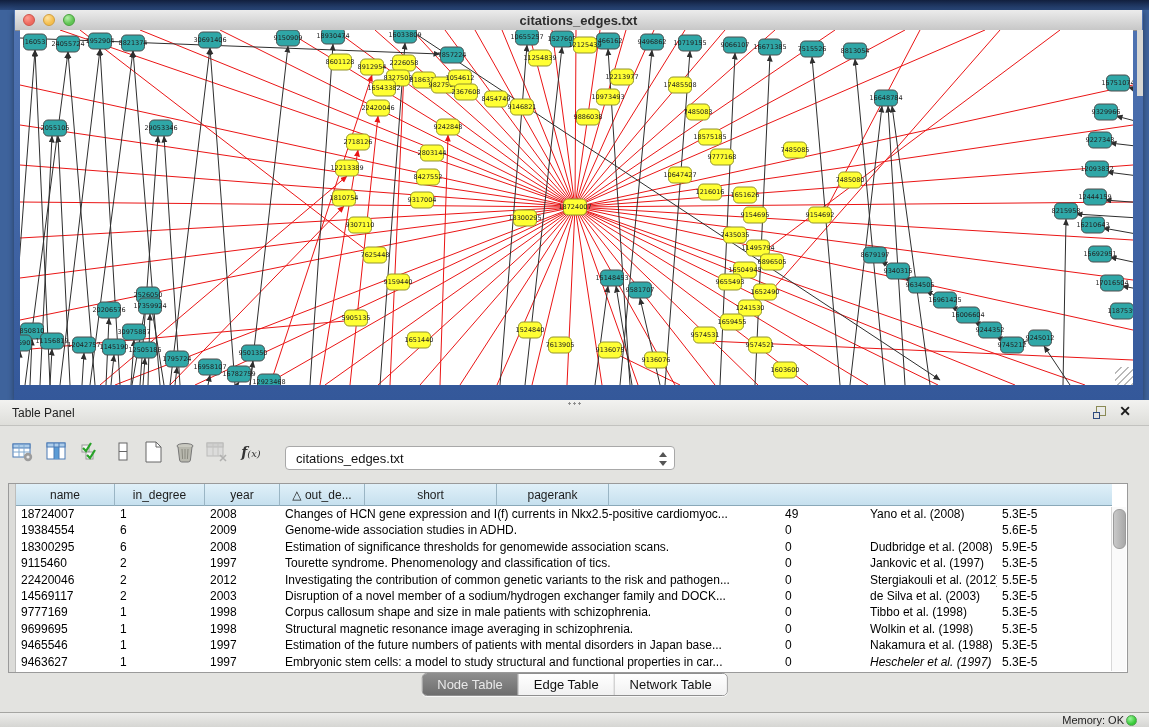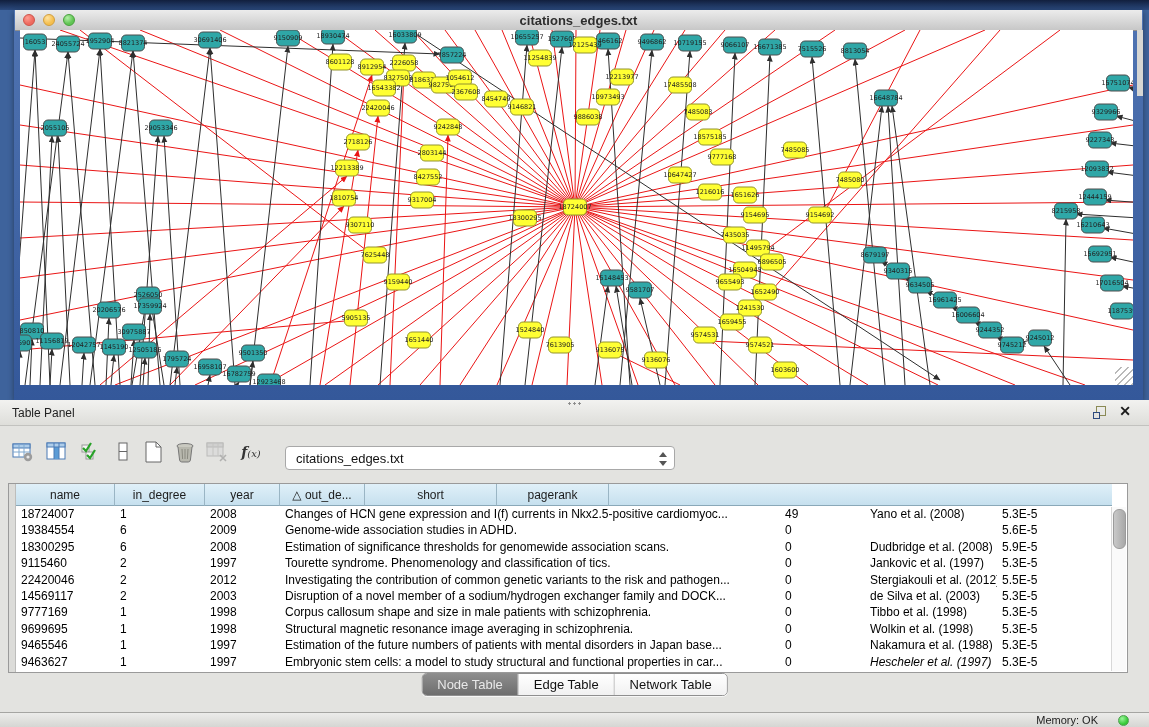--- a/index.html
+++ b/index.html
@@ -74,21 +74,21 @@
   #tab-group{position:absolute;left:50%;transform:translateX(-50%);top:273px;display:flex;
     border:1px solid #8f8f8f;border-radius:5px;overflow:hidden;background:#fff;
     box-shadow:0 1px 0 rgba(255,255,255,.7);}
   .seg{padding:3px 15px;font-size:13px;color:#111;background:linear-gradient(#fff,#f1f1f1);
     border-right:1px solid #b3b3b3;}
   .seg:last-child{border-right:none;}
   .seg.sel{background:linear-gradient(#8d8d8d,#6e6e6e);color:#e9e9e9;}
   
   #status-bar{position:absolute;left:0;bottom:0;width:1149px;height:15px;
     background:linear-gradient(#ececea,#d6d6d3);border-top:1px solid #a5a5a2;
-    display:flex;justify-content:flex-end;align-items:center;gap:20px;padding-right:20px;box-sizing:border-box;}
+    display:flex;justify-content:flex-end;align-items:center;gap:2px;padding-right:12px;box-sizing:border-box;}
   #memory-label{font-size:11px;color:#1d1d1d;}
   #memory-dot{width:11px;height:11px;border-radius:50%;
     background:radial-gradient(circle at 35% 30%,#9bf59b,#35c935 65%);border:1px solid #4f9e4f;box-sizing:border-box;}
 </style>
 </head>
 <body>
 
 <div id="top-strip"></div>
 
 <div id="graph-window">

